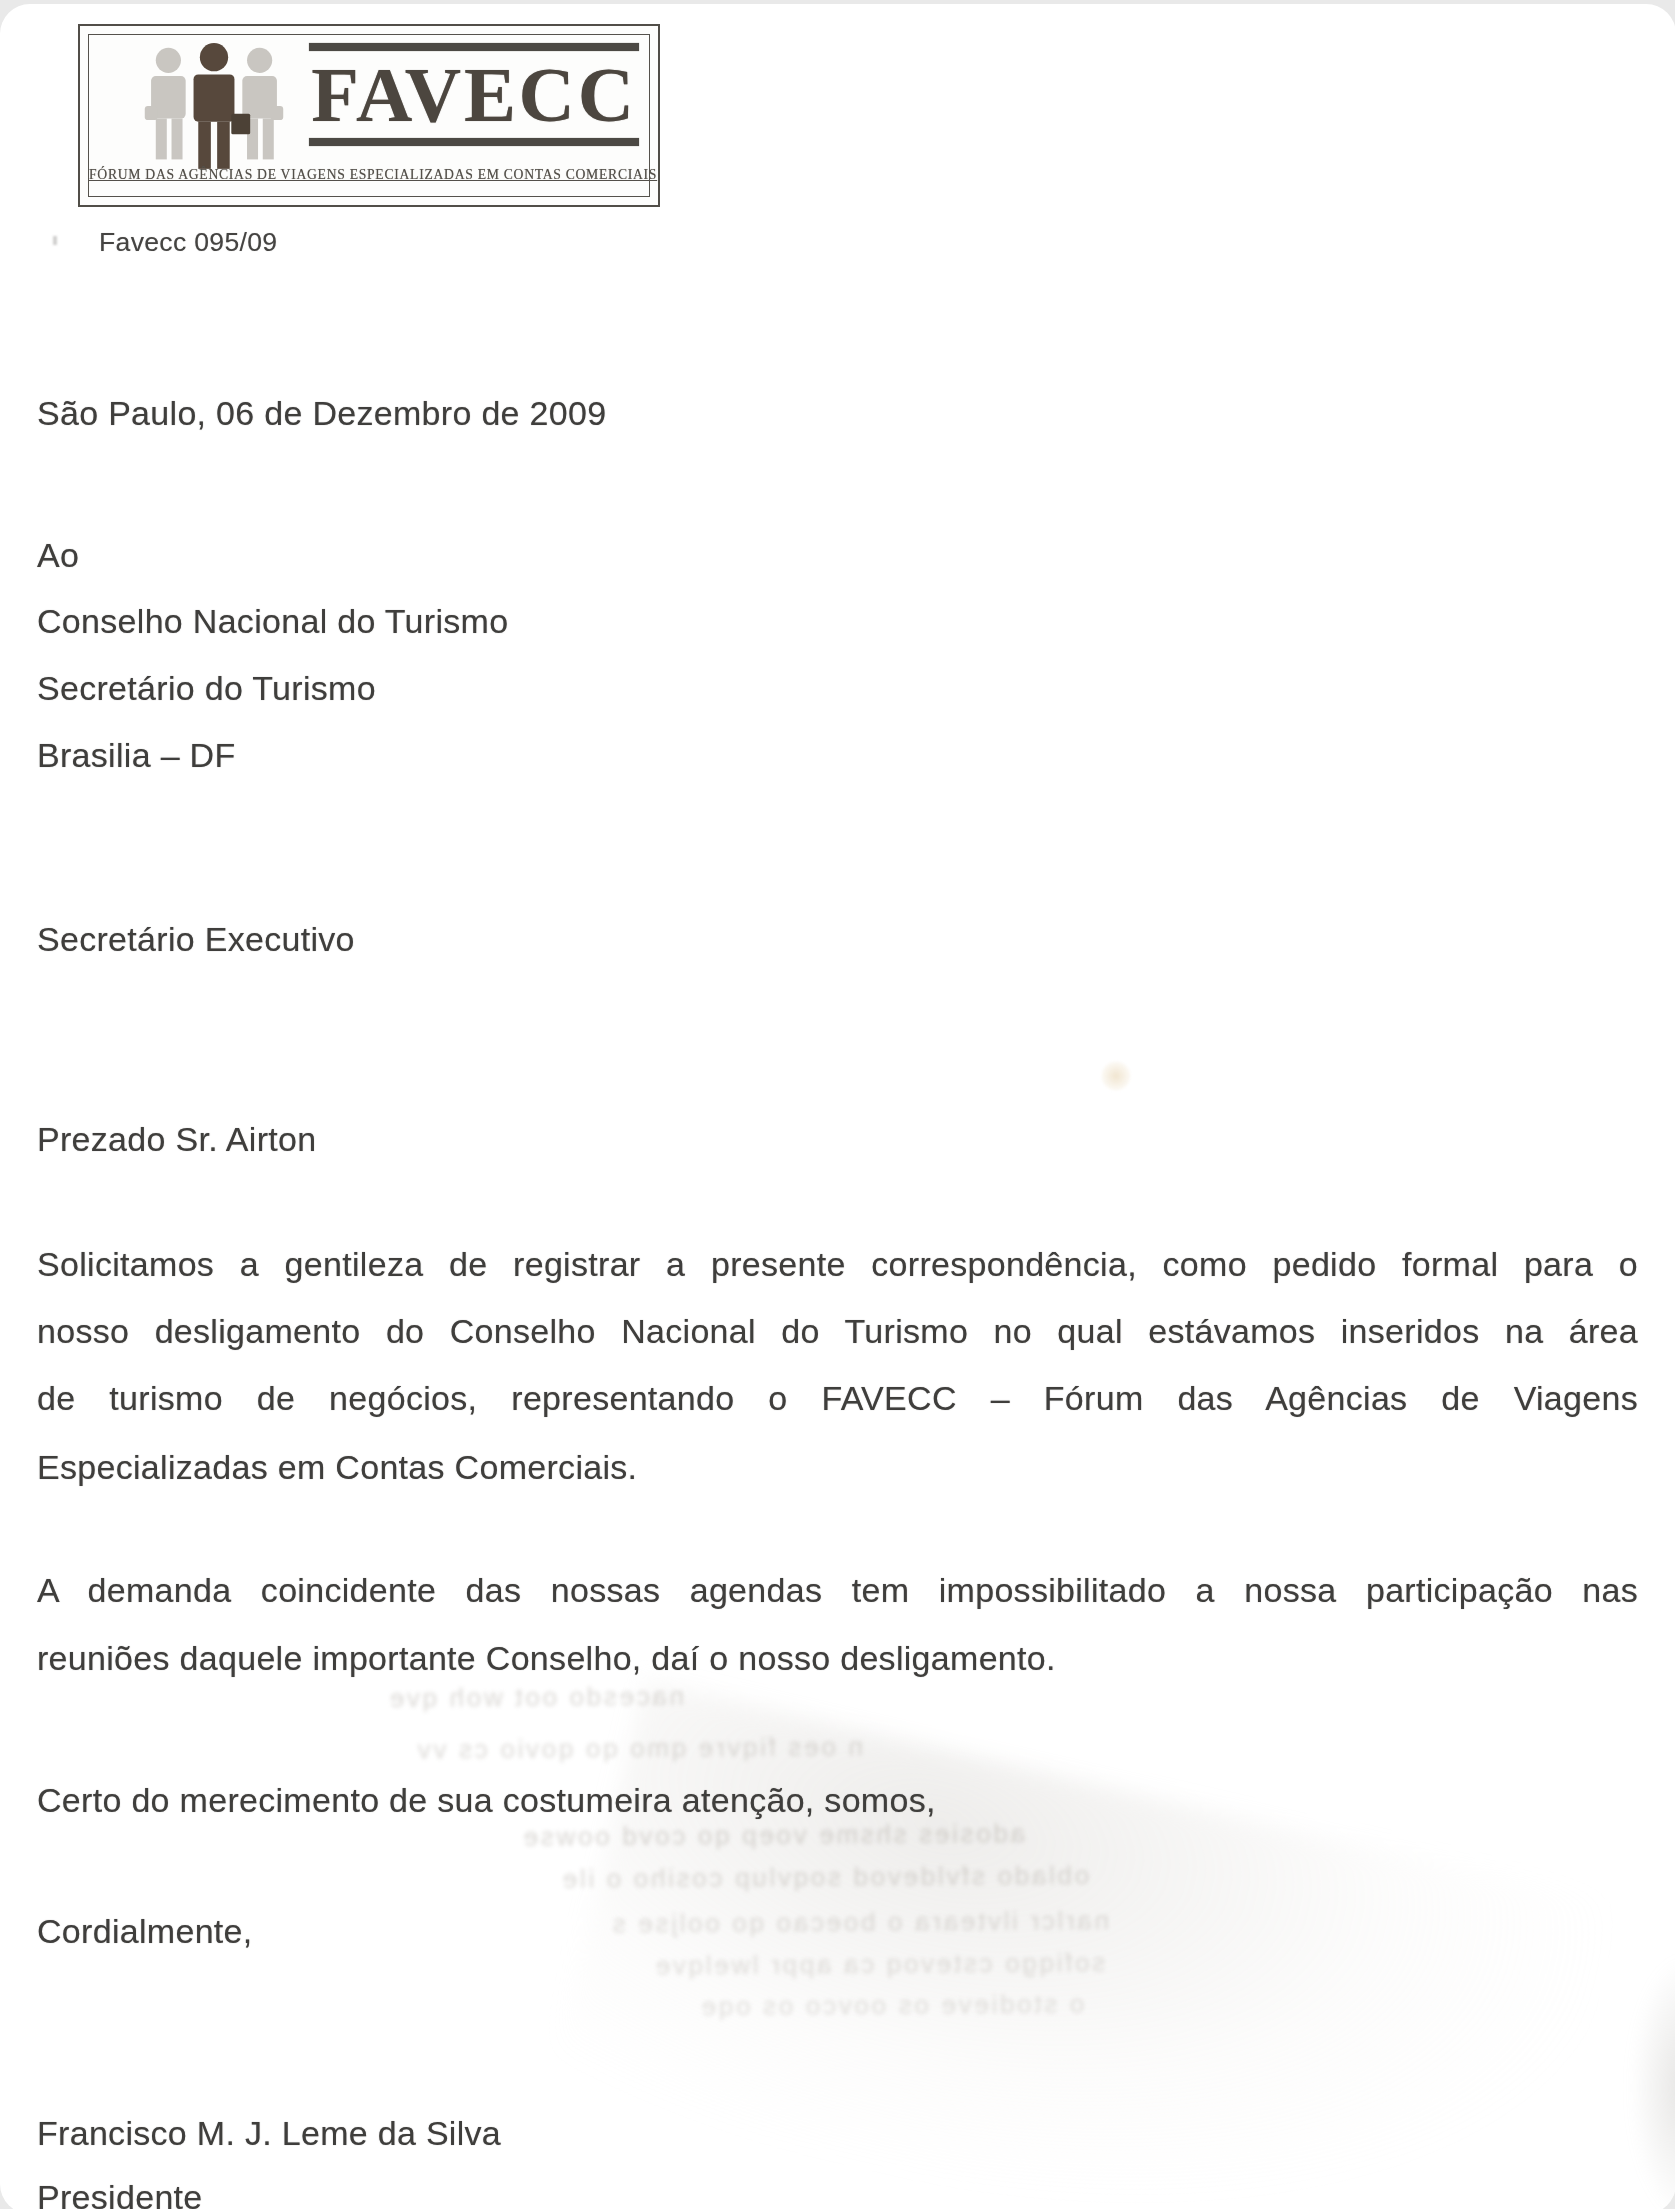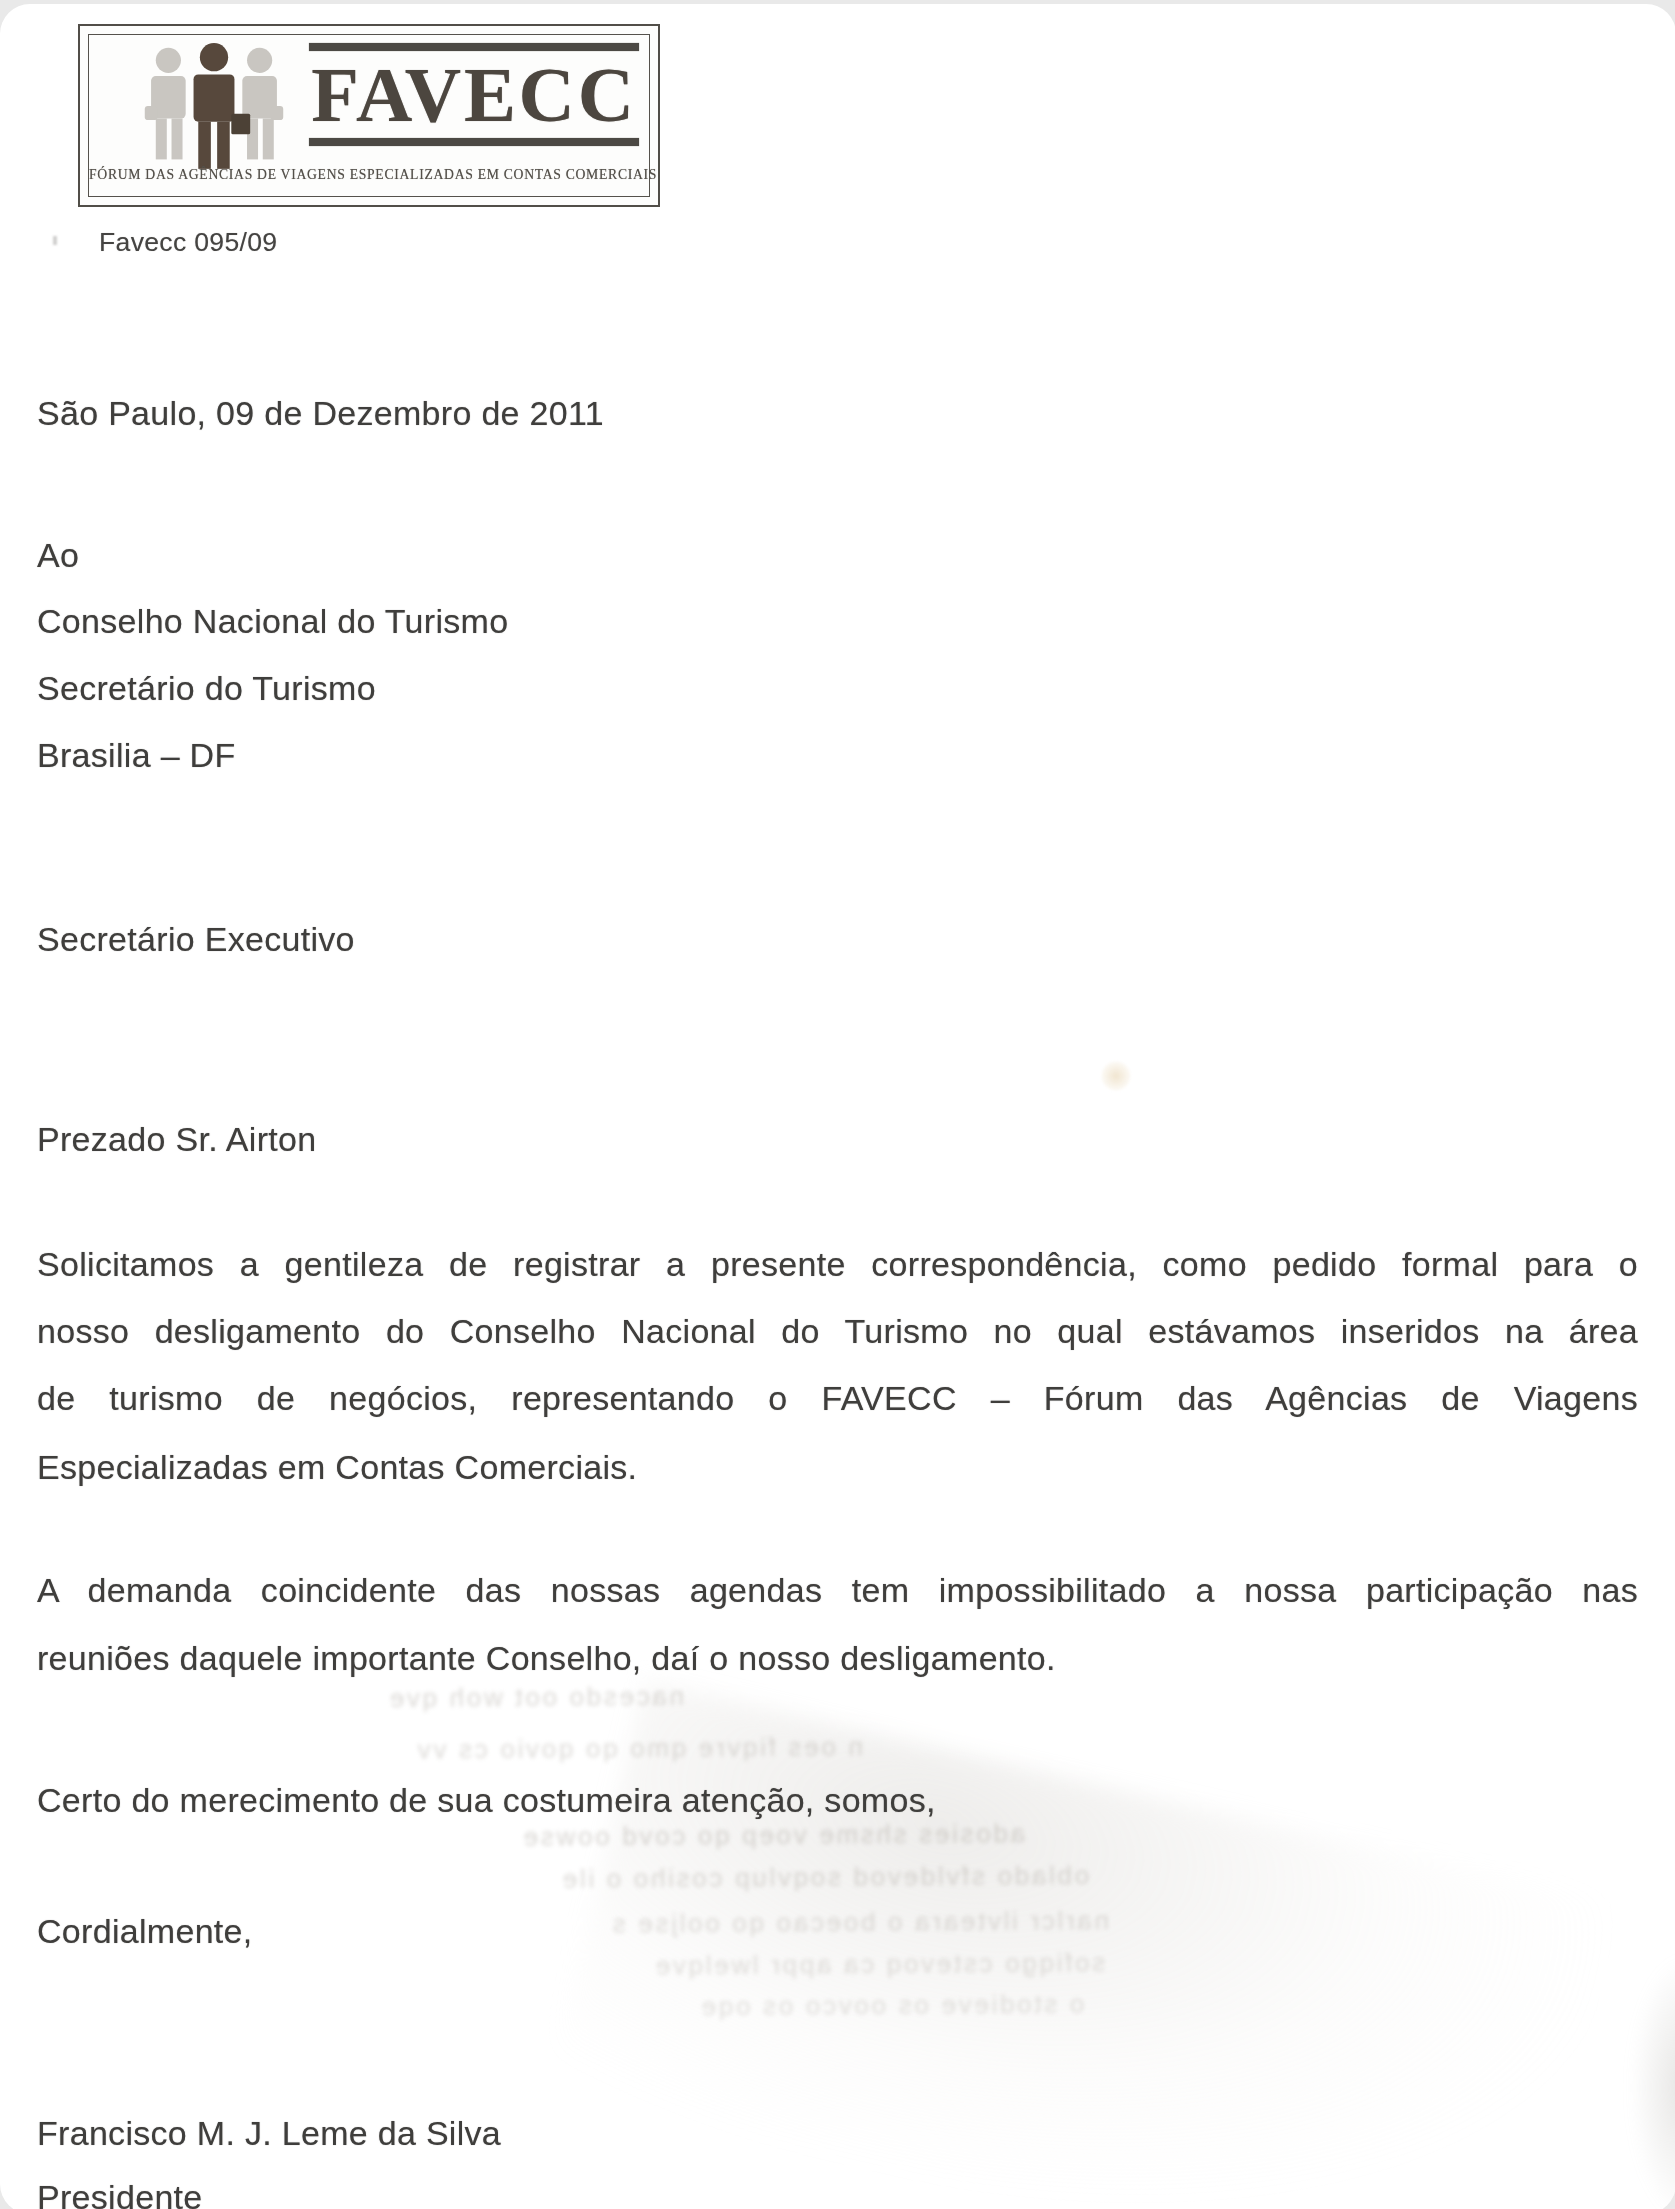--- a/index.html
+++ b/index.html
@@ -29,20 +29,21 @@
     font-size:78px;line-height:85px;letter-spacing:2.7px;
     color:#4c463f;text-align:center;
     text-shadow:0 0 0.9px rgba(76,70,63,.6);
     margin:0.9px 0 0.9px 0;
   }
   .caption{
     position:absolute;left:0;right:0;bottom:12.4px;
     font-family:"Liberation Serif", serif;font-size:13.7px;letter-spacing:0.7px;
     color:#54504a;text-align:center;white-space:nowrap;
     text-shadow:0 0 0.7px rgba(84,80,74,.6);
+    text-decoration:underline;
   }
   .ref{
     position:absolute;left:99px;top:223px;
     font-size:26.6px;color:#454442;letter-spacing:0.3px;
     text-shadow:0 0 0.9px rgba(69,68,66,.4);
   }
   
   .t{
     position:absolute;left:37px;
     font-size:34px;line-height:43px;color:#3f3e3c;
@@ -133,21 +134,21 @@
         <div class="logo-bar"></div>
         <div class="wordmark">FAVECC</div>
         <div class="logo-bar"></div>
       </div>
       <div class="caption">FÓRUM DAS AGÊNCIAS DE VIAGENS ESPECIALIZADAS EM CONTAS COMERCIAIS</div>
     </div>
   </div>
 
   <div class="ref">Favecc 095/09</div>
 
-  <div class="t" style="top:388px;">São Paulo, 09 de Dezembro de 2011</div>
+  <div class="t" style="top:388px;">São Paulo, 06 de Dezembro de 2009</div>
 
   <div class="t" style="top:530px;">Ao</div>
   <div class="t" style="top:596px;">Conselho Nacional do Turismo</div>
   <div class="t" style="top:663px;">Secretário do Turismo</div>
   <div class="t" style="top:730px;">Brasilia – DF</div>
 
   <div class="t" style="top:914px;">Secretário Executivo</div>
 
   <div class="t" style="top:1114px;">Prezado Sr. Airton</div>
 

